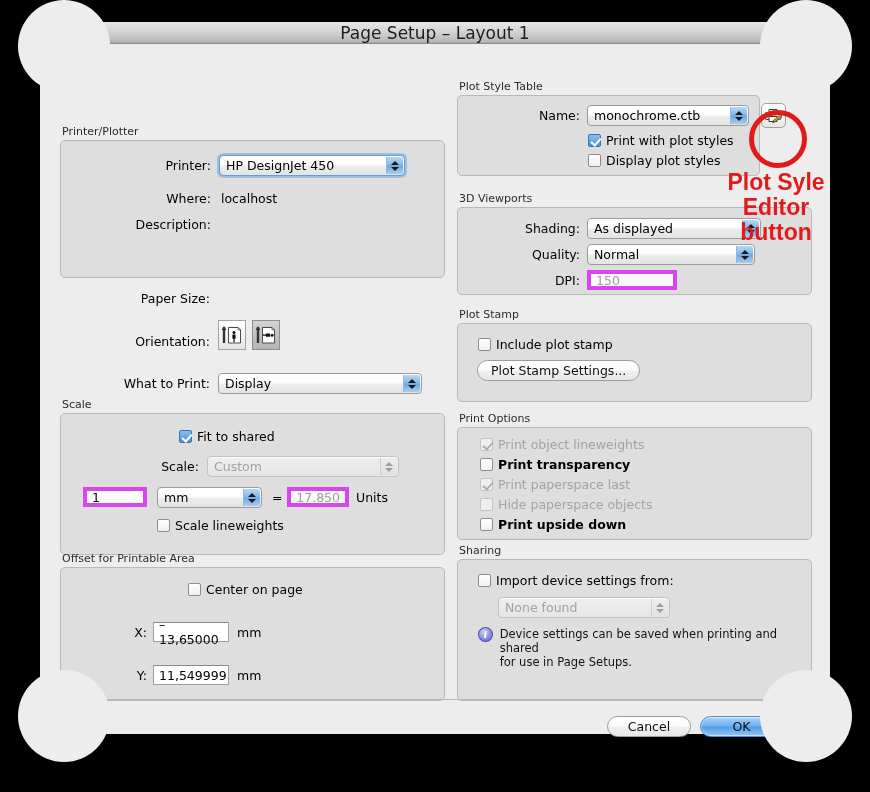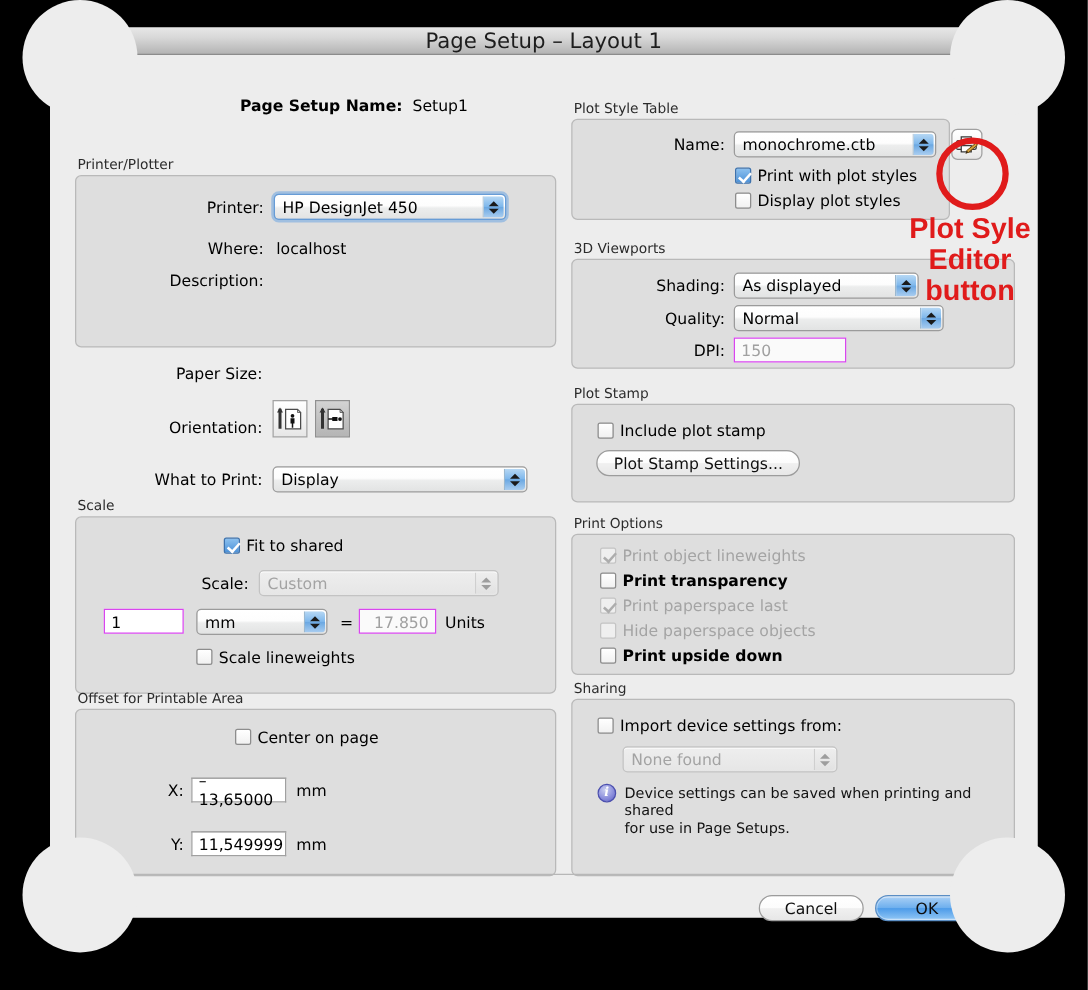--- a/index.html
+++ b/index.html
@@ -111,21 +111,21 @@
   .field {
     height: 20px;
     background: #ffffff;
     border: 1px solid #a0a0a0;
     border-top-color: #8a8a8a;
     display: flex; align-items: center;
     padding: 0 5px;
     font-size: 12.5px; color: #000;
   }
   .field.disabled { color: #a0a0a0; border-color: #c8c8c8; background: #fafafa; }
-  .field.nb { border: 1px solid #d946ef; }
+  .field.nb { border: 4px solid #d946ef; }
 
   
   .cb { display: flex; align-items: center; gap: 5px; }
   .box {
     width: 13px; height: 13px; flex: 0 0 13px;
     border: 1px solid #8d8d8d;
     border-radius: 2px;
     background: linear-gradient(to bottom, #ffffff, #f1f1f1);
     position: relative;
   }
@@ -245,24 +245,20 @@
 <body>
 
 <div id="window">
 
   <div id="titlebar">
     <span>Page Setup – Layout 1</span>
   </div>
 
   <div id="dialog-body">
 
-    <div style="position:absolute; left:80px; top:33px; width:300px; display:flex; align-items:baseline; gap:8px; justify-content:flex-end;">
-      <span class="lbl" style="font-weight:bold;">Page Setup Name:</span>
-      <span class="lbl" style="min-width:90px;">Setup1</span>
-    </div>
 
     <div class="group" style="left:20px; top:81px; width:385px;">
       <div class="gtitle">Printer/Plotter</div>
       <div class="gbox" style="height:138px;">
 
         <div style="position:absolute; left:0; top:17px; width:150px;" class="lbl lbl-r">Printer:</div>
         <div class="popup focused" style="position:absolute; left:158px; top:14px; width:186px;">
           <span>HP DesignJet 450</span>
           <span class="arrows">
               <b class="up"></b>
@@ -409,21 +405,21 @@
           <span class="txt">Display plot styles</span>
         </div>
       </div>
     </div>
 
     <div class="group" style="left:417px; top:148px; width:355px;">
       <div class="gtitle">3D Viewports</div>
       <div class="gbox" style="height:88px;">
 
         <div class="lbl lbl-r" style="position:absolute; left:0; top:13px; width:122px;">Shading:</div>
-        <div class="popup" style="position:absolute; left:129px; top:10px; width:148px;">
+        <div class="popup" style="position:absolute; left:129px; top:10px; width:174px;">
           <span>As displayed</span>
           <span class="arrows">
               <b class="up"></b>
               <b class="down"></b>
             </span>
         </div>
 
         <div class="lbl lbl-r" style="position:absolute; left:0; top:39px; width:122px;">Quality:</div>
         <div class="popup" style="position:absolute; left:129px; top:36px; width:168px;">
           <span>Normal</span>

